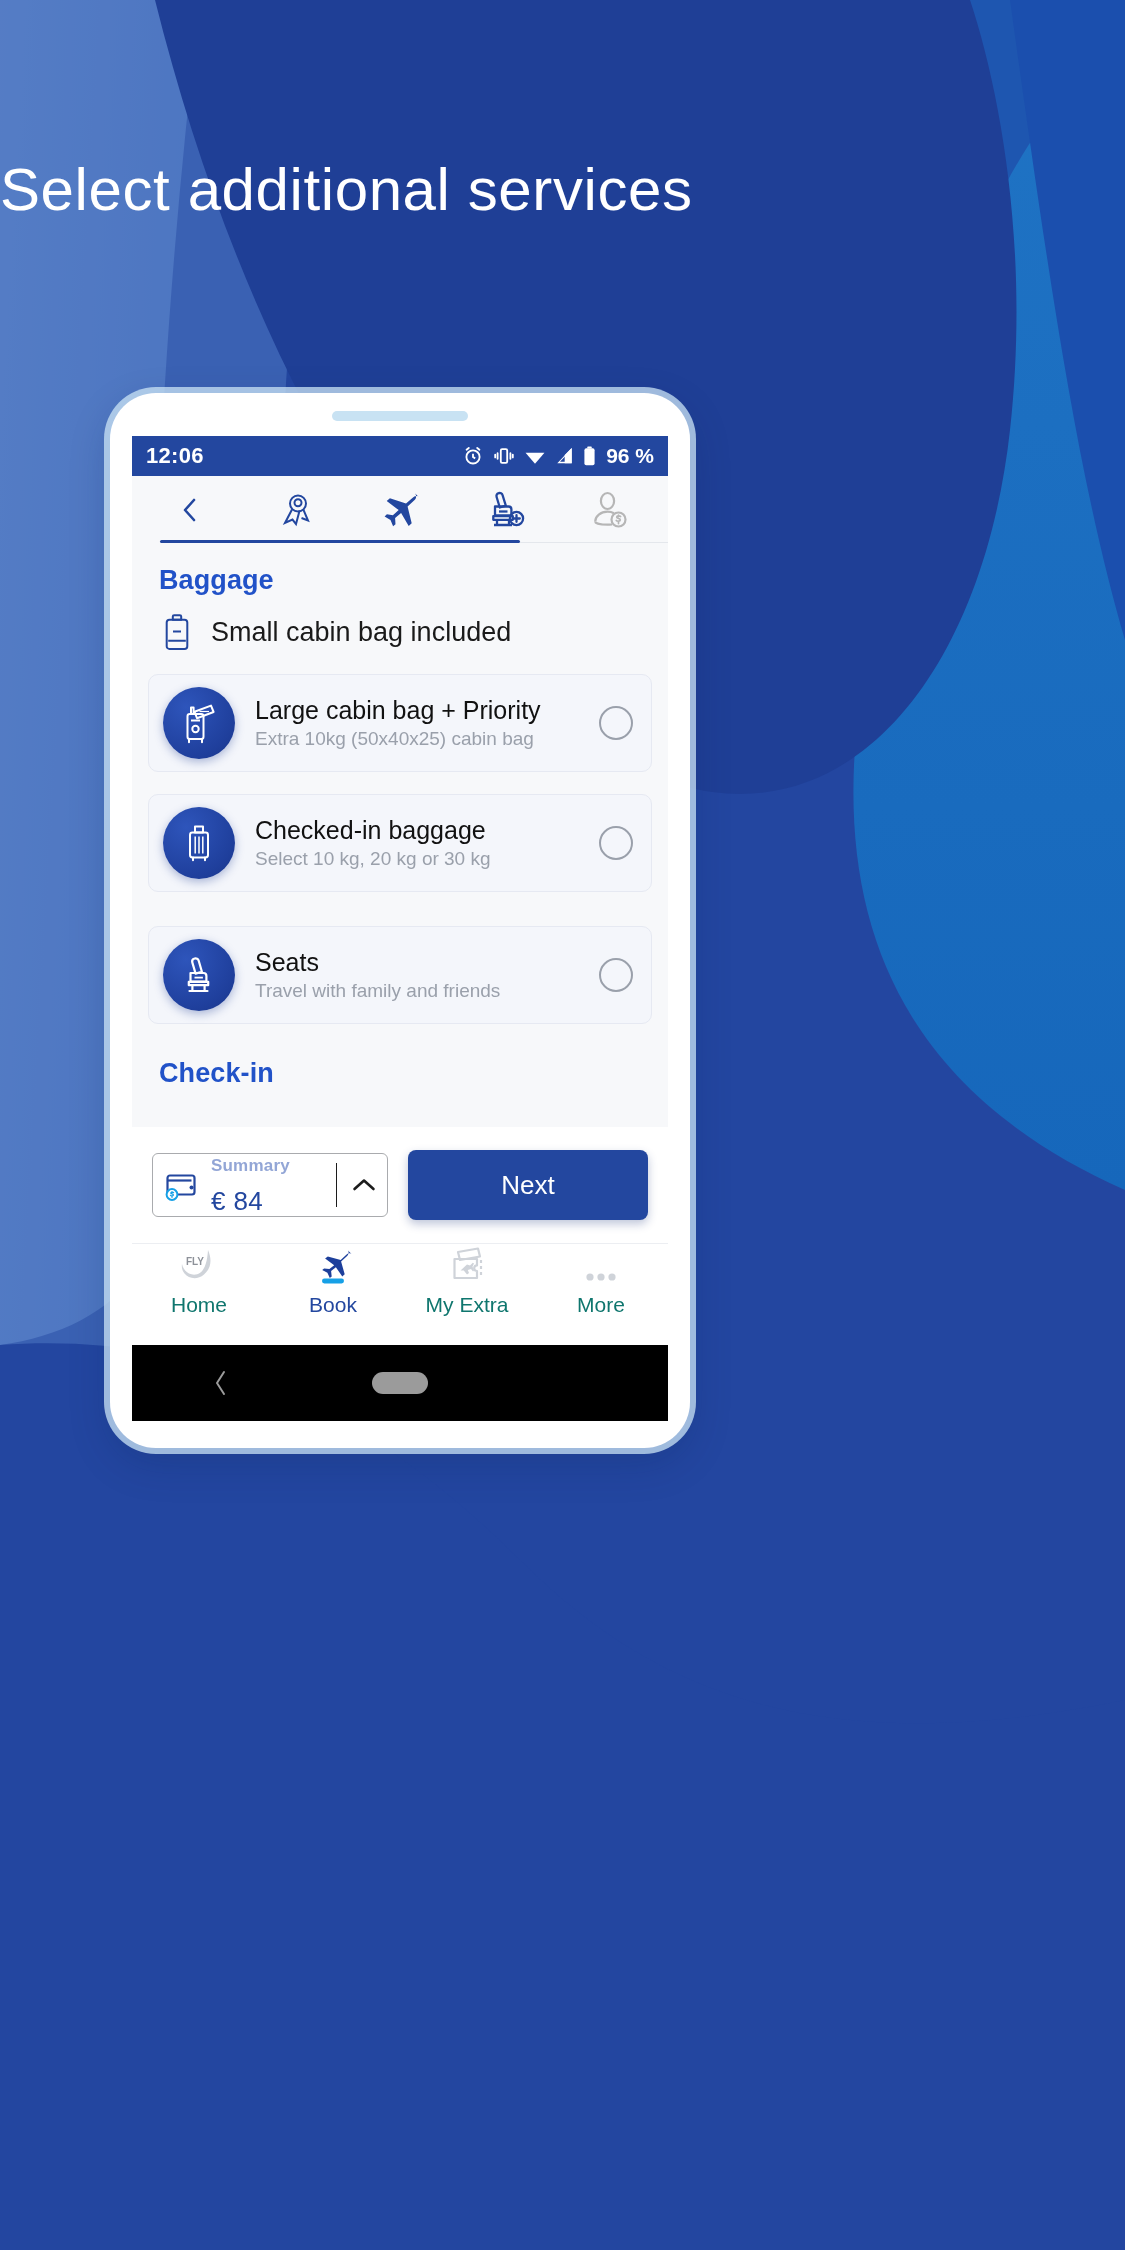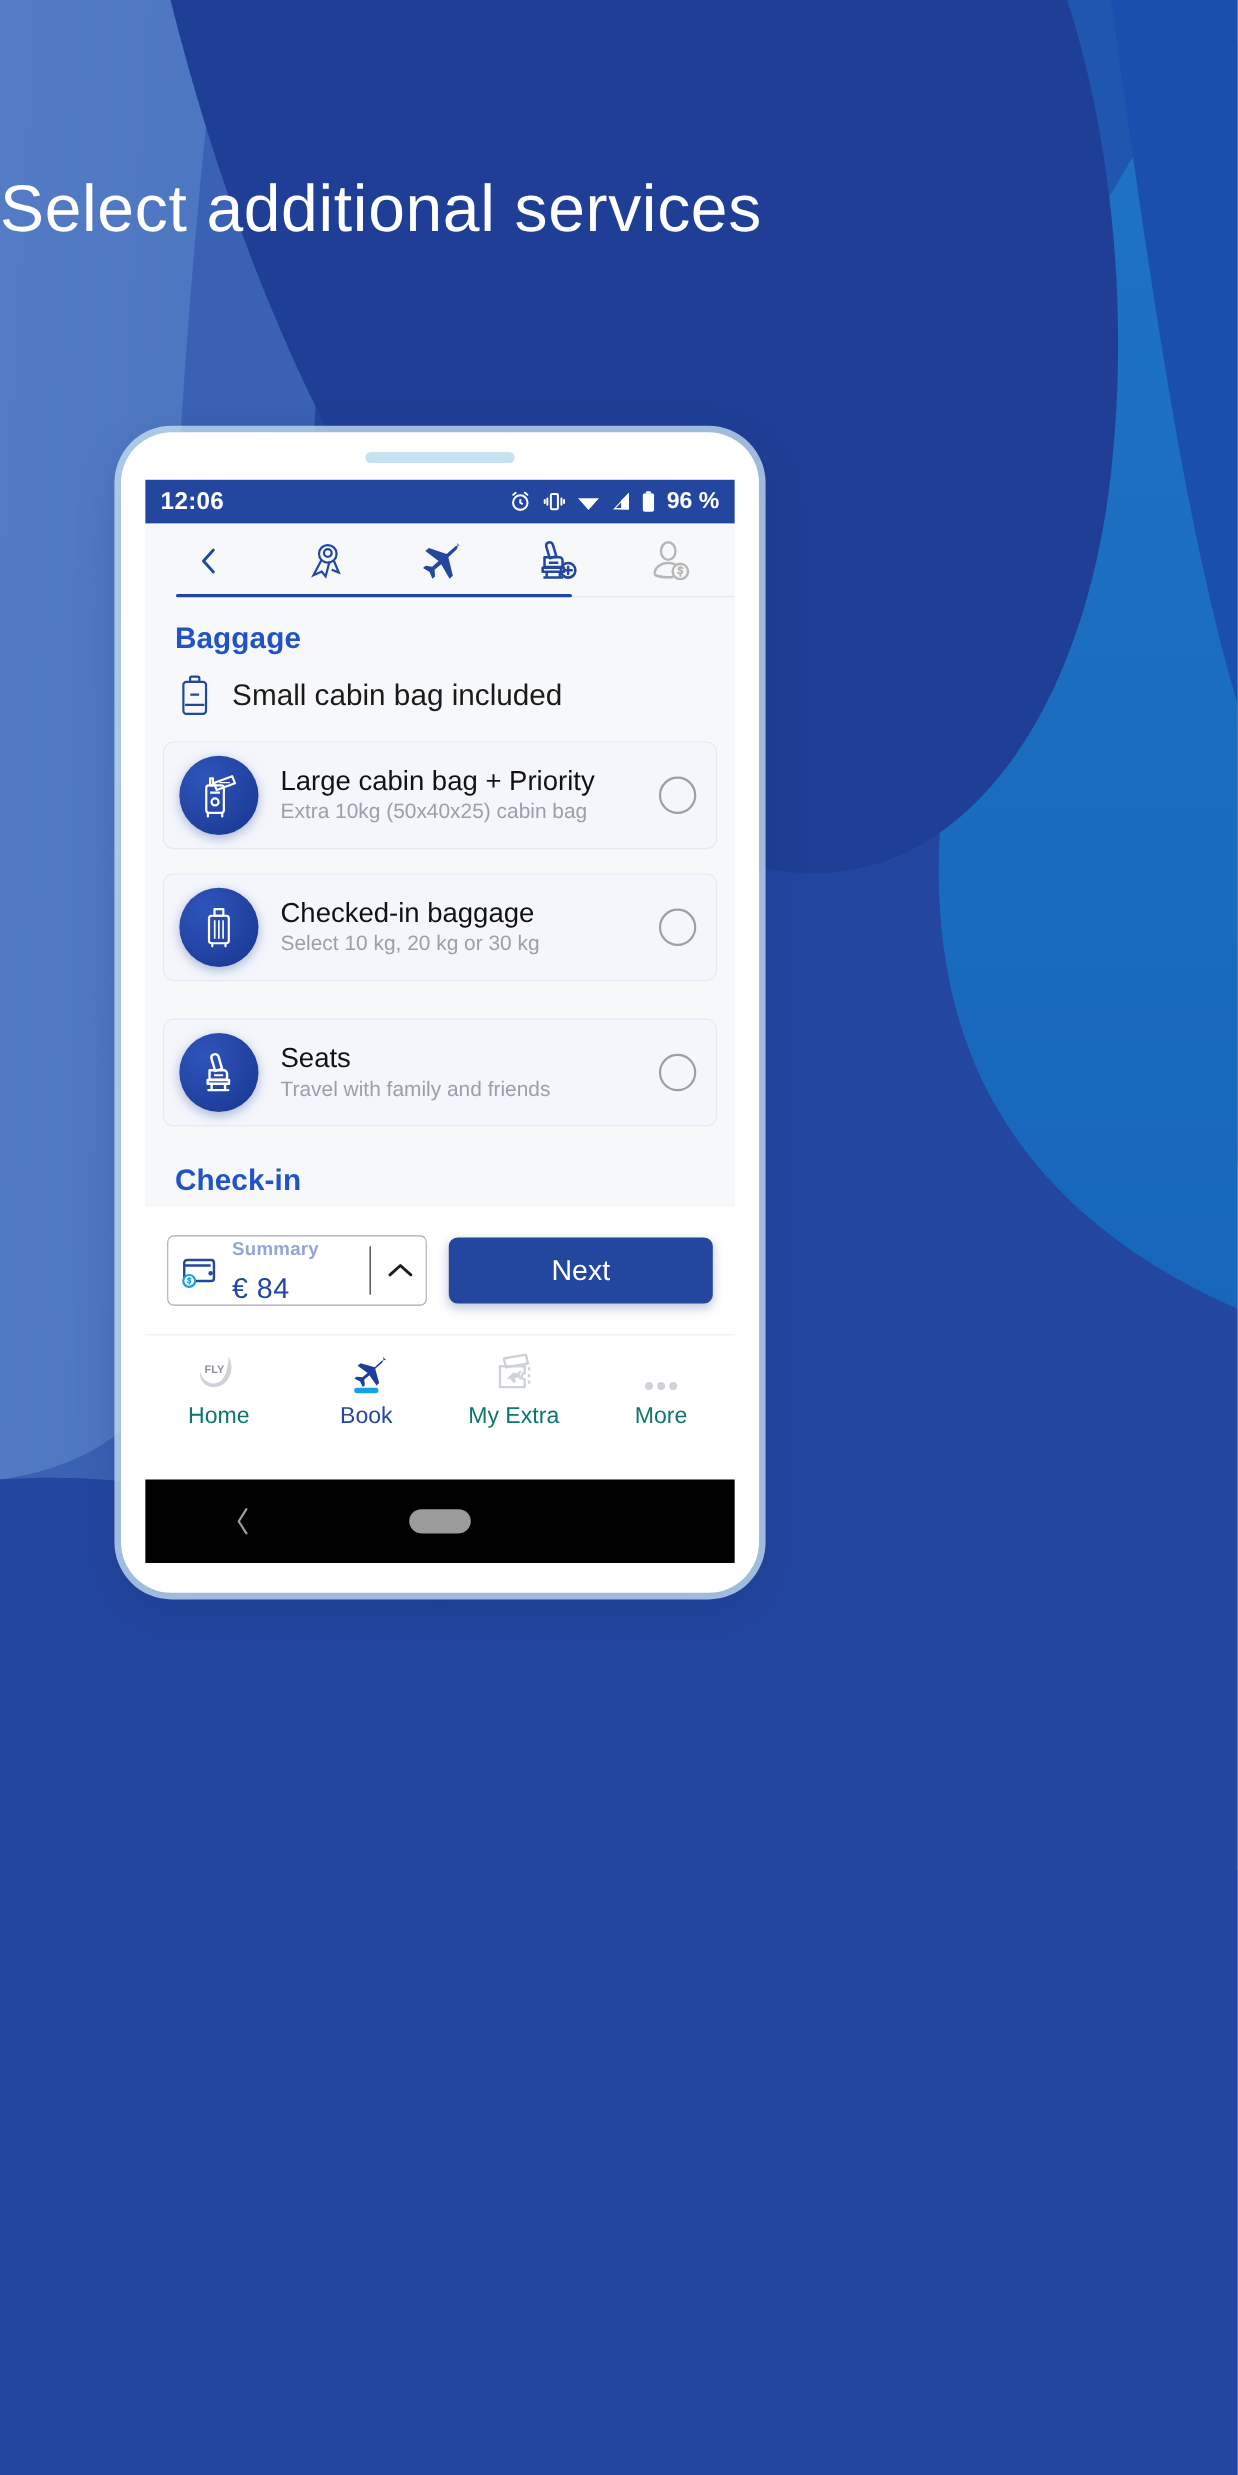--- a/index.html
+++ b/index.html
@@ -161,39 +161,38 @@
     padding: 0 6px 0 10px;
     background: #ffffff;
   }
   #summary-wallet { flex: 0 0 auto; display:flex; align-items:center; }
   #summary-texts { margin-left: 8px; flex: 1 1 auto; line-height: 1; }
   #summary-label { font-size: 17px; font-weight: 700; color: #93a6d6; letter-spacing: .2px; }
   #summary-price { font-size: 26px; color: #23479f; margin-top: 14px; letter-spacing: .4px; }
   #summary-divider { width: 1.5px; height: 44px; background: #1c1c1c; margin: 0 10px; flex: 0 0 auto; }
   #summary-chevron { width: 34px; display: flex; align-items: center; justify-content: center; flex: 0 0 auto; }
   #next-button {
-    flex: 1 1 auto; height: 60px;
+    flex: 1 1 auto; height: 70px;
     background: #23479f;
     color: #ffffff;
     border: none; border-radius: 8px;
     font-size: 26px;
     font-family: "Liberation Sans", sans-serif;
     box-shadow: 0 4px 10px rgba(20,45,120,.28);
     display: flex; align-items: center; justify-content: center;
     cursor: pointer;
   }
 
   
   #bottom-nav {
     flex: 0 0 auto;
-    height: 132px;
+    height: 102px;
     background: #ffffff;
     border-top: 1px solid #eceef2;
     display: flex; align-items: flex-start;
-    padding-top: 13px;
   }
   .bnav { flex: 1; display: flex; flex-direction: column; align-items: center; gap: 7px; }
   .bnav .bico { height: 42px; display: flex; align-items: flex-end; justify-content: center; }
   .bnav .blabel { font-size: 21px; color: #0f766e; }
   .bnav.active .blabel { color: #23479f; }
 
   
   #android-nav {
     flex: 0 0 auto;
     height: 76px;

